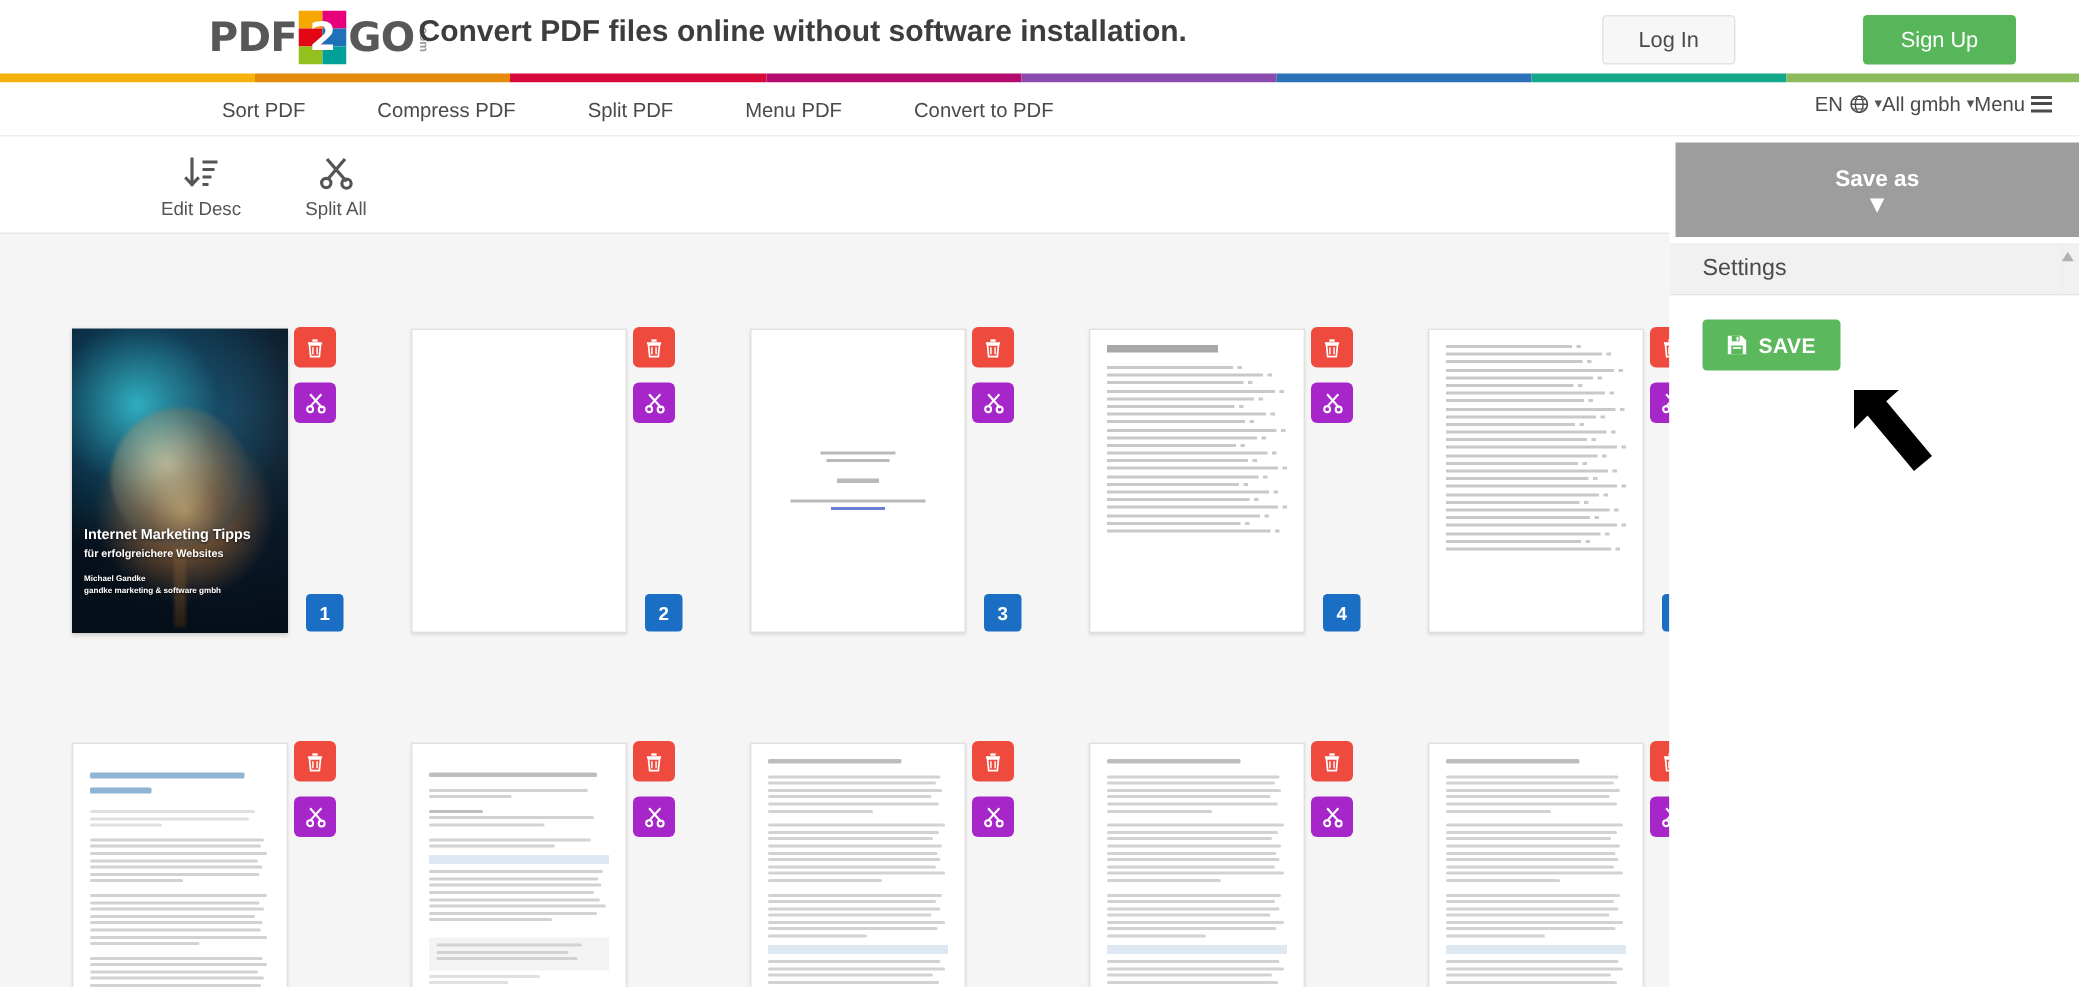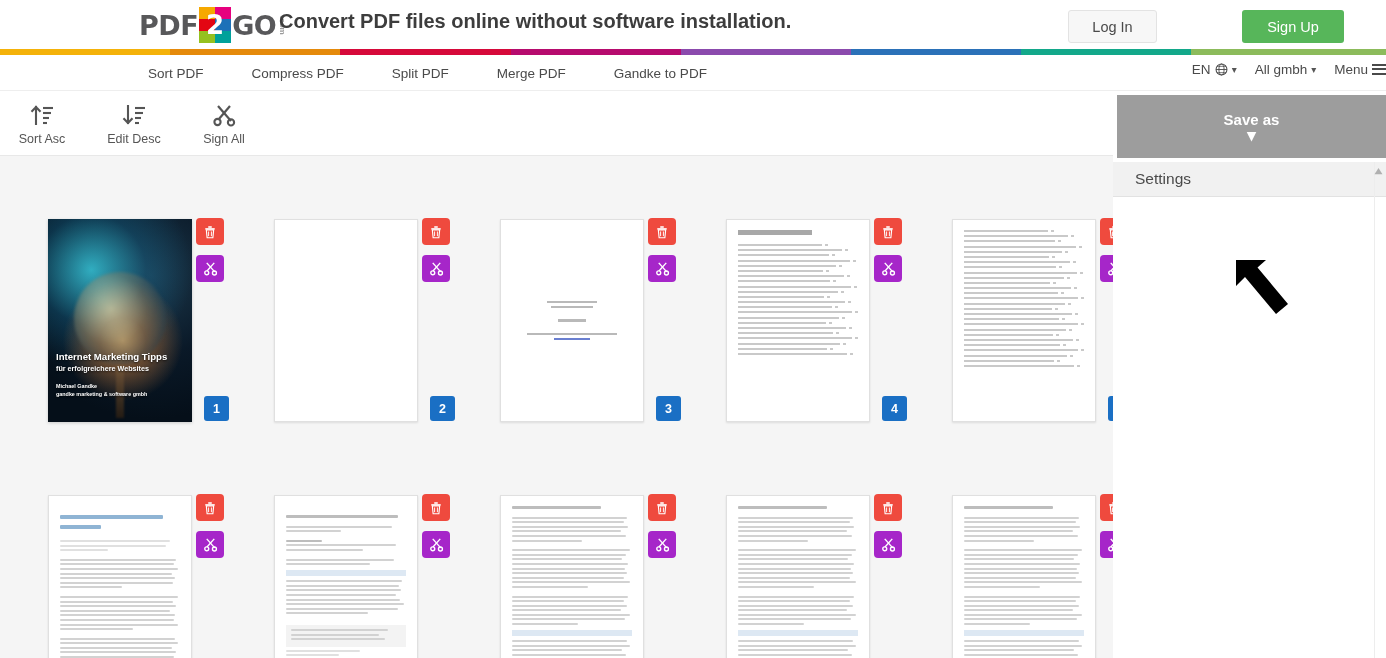--- a/index.html
+++ b/index.html
@@ -86,22 +86,22 @@
   }
   .nav-left {
     position: absolute; left: 124px; top: 0; height: 36px;
     display: flex; align-items: center;
   }
   .nav-item {
     font-size: 13.5px; color: #4a4a4a; padding: 0 24px; cursor: pointer;
     white-space: nowrap;
   }
   .nav-right {
-    position: absolute; right: 0; top: 0; height: 28px;
-    display: flex; align-items: center; gap: 18px;
+    position: absolute; right: 18px; top: 0; height: 28px;
+    display: flex; align-items: center; 
   }
   .nav-r-item {
     font-size: 13.5px; color: #4a4a4a; cursor: pointer;
     display: flex; align-items: center; gap: 4px; white-space: nowrap;
   }
   .chev { font-size: 10px; color: #555; }
   .globe-icon { display: inline-block; width: 13px; height: 13px; }
   .burger { display: inline-flex; flex-direction: column; gap: 2.5px; }
   .burger i { display: block; width: 14px; height: 2px; background: #4a4a4a; }
 
@@ -288,22 +288,22 @@
     <span style="background: rgb(43, 113, 184); width: 14%;"></span>
     <span style="background: rgb(19, 168, 138); width: 14%;"></span>
     <span style="background: rgb(140, 187, 91); width: 16%;"></span>
   </div>
 
 <div class="nav">
   <div class="nav-left" id="nav-left">
       <div class="nav-item">Sort PDF</div>
       <div class="nav-item">Compress PDF</div>
       <div class="nav-item">Split PDF</div>
-      <div class="nav-item">Merge PDF</div>
-      <div class="nav-item">Gandke to PDF</div>
+      <div class="nav-item">Menu PDF</div>
+      <div class="nav-item">Convert to PDF</div>
     </div>
   <div class="nav-right">
     <div class="nav-r-item">
       <span>EN</span>
       <svg class="globe-icon" viewBox="0 0 20 20">
         <circle cx="10" cy="10" r="8.4" fill="none" stroke="#4a4a4a" stroke-width="1.6"></circle>
         <ellipse cx="10" cy="10" rx="4" ry="8.4" fill="none" stroke="#4a4a4a" stroke-width="1.4"></ellipse>
         <line x1="1.6" y1="10" x2="18.4" y2="10" stroke="#4a4a4a" stroke-width="1.4"></line>
         <line x1="3" y1="5.2" x2="17" y2="5.2" stroke="#4a4a4a" stroke-width="1.1"></line>
         <line x1="3" y1="14.8" x2="17" y2="14.8" stroke="#4a4a4a" stroke-width="1.1"></line>
@@ -320,50 +320,40 @@
           <i></i>
           <i></i>
           <i></i>
         </span>
     </div>
   </div>
 </div>
 
 <div class="toolbar">
 
-  <div class="tool" style="left:0px">
-    <svg width="26" height="26" viewBox="0 0 26 26">
-      <path d="M7 22 V5 M7 5 L3.2 9 M7 5 L10.8 9" stroke="#555" stroke-width="2.1" fill="none" stroke-linecap="square"></path>
-      <line x1="14" y1="6" x2="24" y2="6" stroke="#555" stroke-width="2.1"></line>
-      <line x1="14" y1="11" x2="22" y2="11" stroke="#555" stroke-width="2.1"></line>
-      <line x1="14" y1="16" x2="20" y2="16" stroke="#555" stroke-width="2.1"></line>
-      <line x1="14" y1="21" x2="18" y2="21" stroke="#555" stroke-width="2.1"></line>
-    </svg>
-    <span class="tool-label">Sort Asc</span>
-  </div>
 
   <div class="tool" style="left:92px">
     <svg width="26" height="26" viewBox="0 0 26 26">
       <path d="M7 4 V21 M7 21 L3.2 17 M7 21 L10.8 17" stroke="#555" stroke-width="2.1" fill="none" stroke-linecap="square"></path>
       <line x1="14" y1="6" x2="24" y2="6" stroke="#555" stroke-width="2.1"></line>
       <line x1="14" y1="11" x2="22" y2="11" stroke="#555" stroke-width="2.1"></line>
       <line x1="14" y1="16" x2="20" y2="16" stroke="#555" stroke-width="2.1"></line>
       <line x1="14" y1="21" x2="18" y2="21" stroke="#555" stroke-width="2.1"></line>
     </svg>
     <span class="tool-label">Edit Desc</span>
   </div>
 
   <div class="tool" style="left:182px">
     <svg width="26" height="26" viewBox="0 0 26 26">
       <line x1="7" y1="4" x2="20" y2="19" stroke="#555" stroke-width="2.2"></line>
       <line x1="19" y1="4" x2="7.5" y2="17.5" stroke="#555" stroke-width="2.2"></line>
       <circle cx="6.5" cy="20" r="3.1" fill="none" stroke="#555" stroke-width="2.1"></circle>
       <circle cx="20" cy="20.4" r="3.1" fill="none" stroke="#555" stroke-width="2.1"></circle>
     </svg>
-    <span class="tool-label">Sign All</span>
+    <span class="tool-label">Split All</span>
   </div>
 
 </div>
 
 <div class="workspace">
   <div class="grid" id="page-grid">
     <div class="row row1" id="row-1">
         <div class="page-cell" style="left: 48px;">
           <div class="thumb cover">
             <div class="cover-art">
@@ -977,17 +967,29 @@
 
   <div class="settings-head">
     <div class="settings-title">Settings</div>
   </div>
 
   <div class="scroll-track"></div>
   <svg class="scroll-arrow" viewBox="0 0 10 10">
     <path d="M5 1 L9.4 8 L0.6 8 Z" fill="#b0b0b0"></path>
   </svg>
 
+  <div class="settings-body">
+    <div class="save-btn">
+      <svg width="14" height="14" viewBox="0 0 16 16">
+        <path d="M1 1 H11.5 L15 4.5 V15 H1 Z" fill="#ffffff"></path>
+        <rect x="4" y="1" width="6" height="4.2" fill="#5cb85c"></rect>
+        <rect x="7.6" y="1.8" width="1.6" height="2.8" fill="#ffffff"></rect>
+        <rect x="3.6" y="8.4" width="8.8" height="6.6" fill="#5cb85c"></rect>
+        <rect x="4.8" y="9.6" width="6.4" height="1.3" fill="#ffffff"></rect>
+      </svg>
+      <span class="save-btn-label">SAVE</span>
+    </div>
+  </div>
 </div>
 
 <svg class="cursor-arrow" viewBox="0 0 90 90">
   <path d="M8 8 L8 34 L17 25 L48 62 L60 52 L29.5 15.5 L38 8 Z" fill="#000000"></path>
 </svg>
 
 </body></html>

